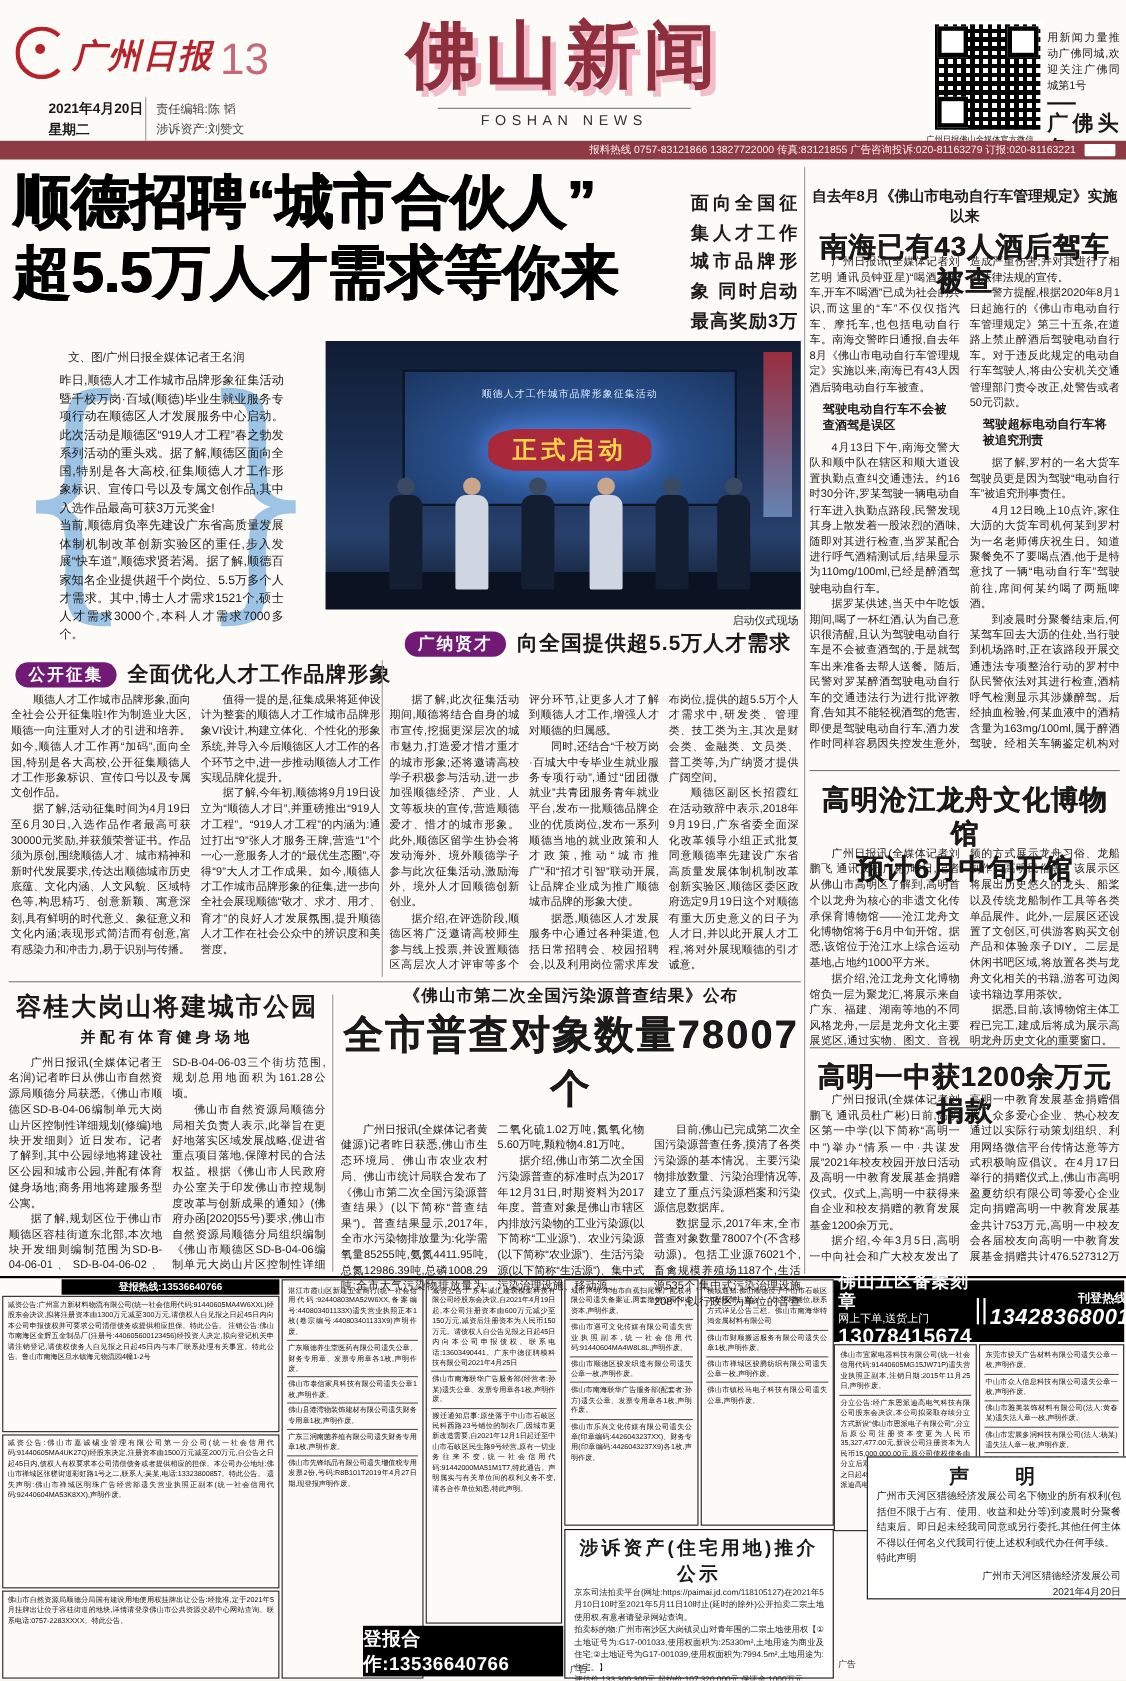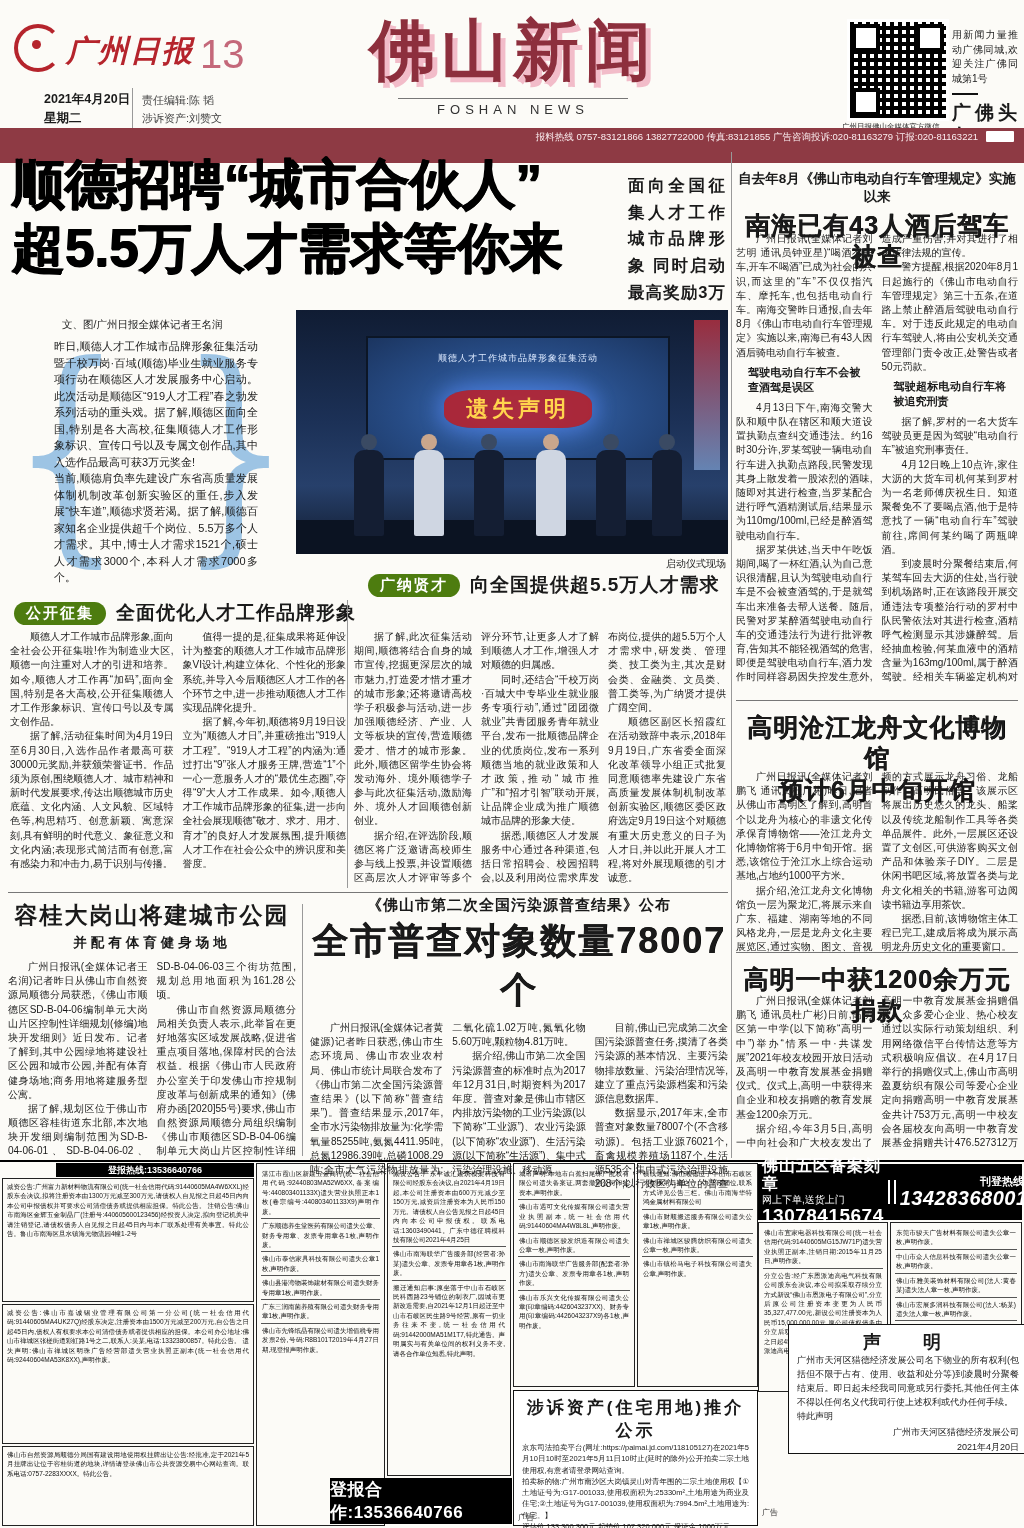--- a/index.html
+++ b/index.html
@@ -26,21 +26,21 @@
   .qr{left:850px;top:22px;width:96px;height:96px;background:
         repeating-linear-gradient(0deg,#000 0 4px,#fff 4px 8px),
         repeating-linear-gradient(90deg,#000 0 4px,rgba(255,255,255,.85) 4px 8px);
         background-blend-mode:multiply;outline:3px solid #fff;}
   .qr .fm{position:absolute;width:20px;height:20px;border:4px solid #000;background:#fff;}
   .qr .fm.a{left:2px;top:2px}.qr .fm.b{right:2px;top:2px}.qr .fm.c{left:2px;bottom:2px}
   .qr-cap{left:842px;top:122px;width:170px;font-size:7.5px;color:#222;}
   .qr-side{left:952px;top:28px;width:66px;font-size:10px;line-height:1.45;text-align:justify;}
   .qr-side .dash{width:26px;height:2px;background:#111;margin:7px 0;}
   .qr-side .big{font-size:19px;font-weight:900;letter-spacing:1px;line-height:1.2;}
-  .hotline-bar{left:0;top:128px;width:1024px;height:35px;background:#8e3a44;color:#fbeef0;
+  .hotline-bar{left:0;top:128px;width:1024px;height:17px;background:#8e3a44;color:#fbeef0;
         font-size:9.5px;line-height:17px;text-align:right;padding-right:46px;box-sizing:border-box;}
   .bar-chip{right:10px;top:131px;width:28px;height:11px;background:#fff;border-radius:1px;}
   
   .lead-hl{left:12px;top:152px;width:614px;font-size:53px;font-weight:900;line-height:1.2;
         letter-spacing:0;color:#000;text-shadow:.7px 0 #000,-.7px 0 #000,0 .7px #000;}
   .lead-deck{left:628px;top:172px;width:97px;font-size:16.5px;font-weight:600;line-height:1.62;
         text-align:justify;}
   .quote-wrap{left:8px;top:306px;width:286px;height:298px;}
   .brace{position:absolute;font-family:"DejaVu Serif",serif;color:#9dc4e4;font-size:235px;
         line-height:290px;font-weight:normal;transform:scaleX(.75);}
@@ -66,21 +66,21 @@
   .person{position:absolute;bottom:18px;width:30px;height:86px;background:#141e33;
         border-radius:10px 10px 2px 2px;}
   .person::before{content:"";position:absolute;left:50%;top:-16px;transform:translateX(-50%);
         width:16px;height:16px;border-radius:50%;background:#2a3document;background:#3a4a63;}
   .person.w{background:#cfd6e2;} .person.w::before{background:#c9a68c;}
   .ph-sideban{position:absolute;right:8px;top:10px;width:26px;height:150px;
         background:linear-gradient(180deg,#b03040,#7090c0);opacity:.85;}
   .photo-cap{left:296px;top:557px;width:430px;text-align:right;font-size:10px;color:#222;}
   
   .sec-hdr{display:flex;align-items:center;gap:10px;}
-  .tag{background:#4d7c0f;color:#fff;border-radius:14px;padding:2px 12px;font-size:15px;
+  .tag{background:#701a75;color:#fff;border-radius:14px;padding:2px 12px;font-size:15px;
         font-weight:bold;letter-spacing:2px;white-space:nowrap;}
   .sec-title{font-size:19px;font-weight:900;letter-spacing:1px;white-space:nowrap;}
   .colbody{column-gap:9px;text-align:justify;font-size:10px;line-height:1.42;overflow:hidden;}
   .colbody .para{margin:0;text-indent:2em;}
   .colbody .subhead{margin:5px 12px;font-size:11px;font-weight:bold;text-indent:0;}
   .s1-hdr{left:14px;top:600px;} .s1-body{left:10px;top:630px;width:336px;height:258px;column-count:2;}
   .s2-hdr{left:368px;top:572px;} .s2-body{left:354px;top:630px;width:372px;height:258px;column-count:3;}
   .vrule{width:1px;background:#999;}
   .hrule{height:1px;background:#777;}
   
@@ -180,21 +180,21 @@
     <span class="brace l">{</span>
     <span class="brace r">}</span>
     <div class="q-byline">文、图/广州日报全媒体记者王名润</div>
     <div class="q-body pre"><span class="pre">昨日,顺德人才工作城市品牌形象征集活动暨千校万岗·百域(顺德)毕业生就业服务专项行动在顺德区人才发展服务中心启动。此次活动是顺德区“919人才工程”春之勃发系列活动的重头戏。据了解,顺德区面向全国,特别是各大高校,征集顺德人才工作形象标识、宣传口号以及专属文创作品,其中入选作品最高可获3万元奖金!
 当前,顺德肩负率先建设广东省高质量发展体制机制改革创新实验区的重任,步入发展“快车道”,顺德求贤若渴。据了解,顺德百家知名企业提供超千个岗位、5.5万多个人才需求。其中,博士人才需求1521个,硕士人才需求3000个,本科人才需求7000多个。</span></div>
   </div>
 
   <div class="abs photo">
     <div class="ph-screen">
       <div class="ph-screen-t1">顺德人才工作城市品牌形象征集活动</div>
-      <div class="ph-banner">遗失声明</div>
+      <div class="ph-banner">正式启动</div>
     </div>
     <div class="ph-sideban"></div>
     <div class="ph-stage"></div>
     <div class="person" style="left:58px"></div>
     <div class="person w" style="left:118px"></div>
     <div class="person" style="left:178px"></div>
     <div class="person w" style="left:240px"></div>
     <div class="person" style="left:300px"></div>
     <div class="person" style="left:356px"></div>
   </div>

